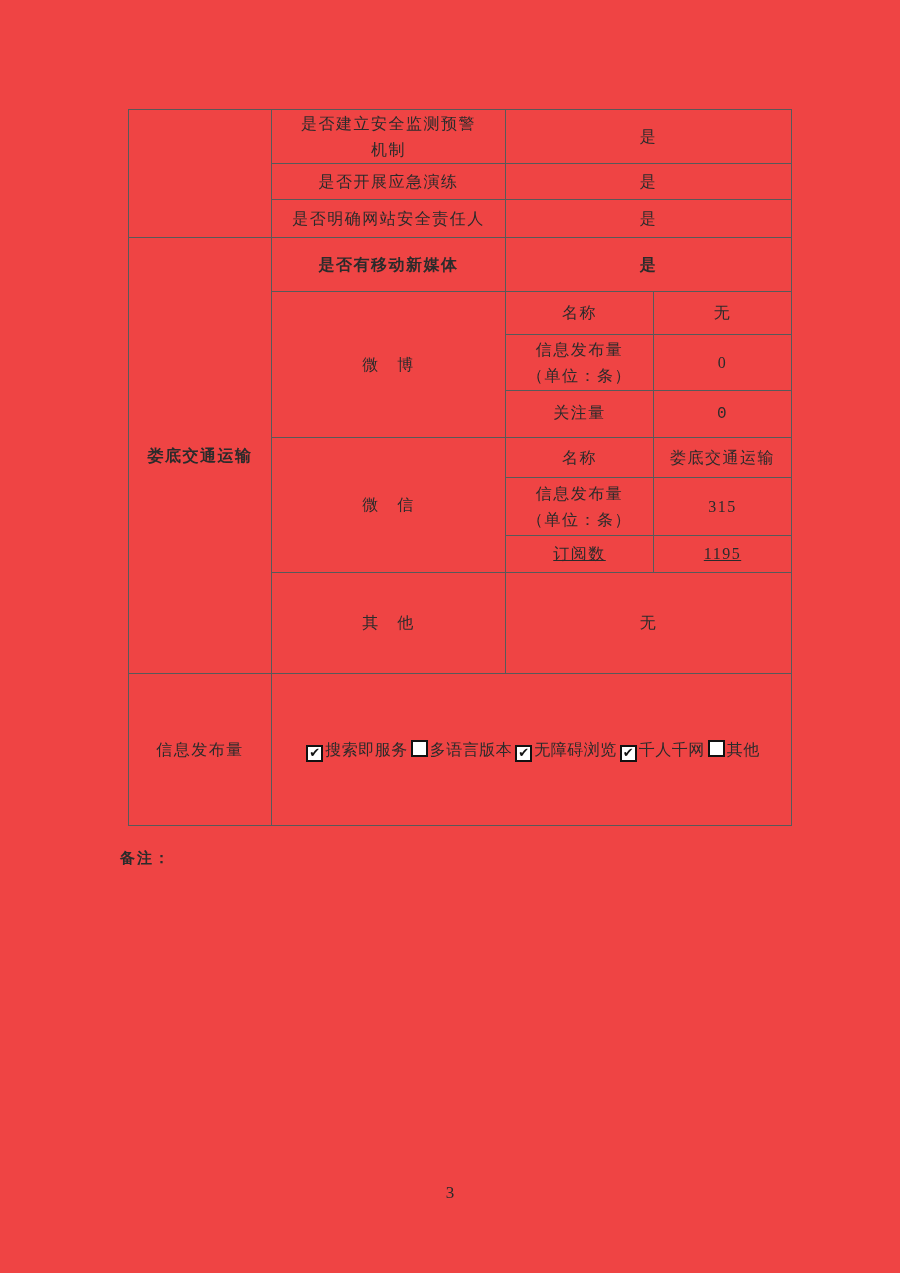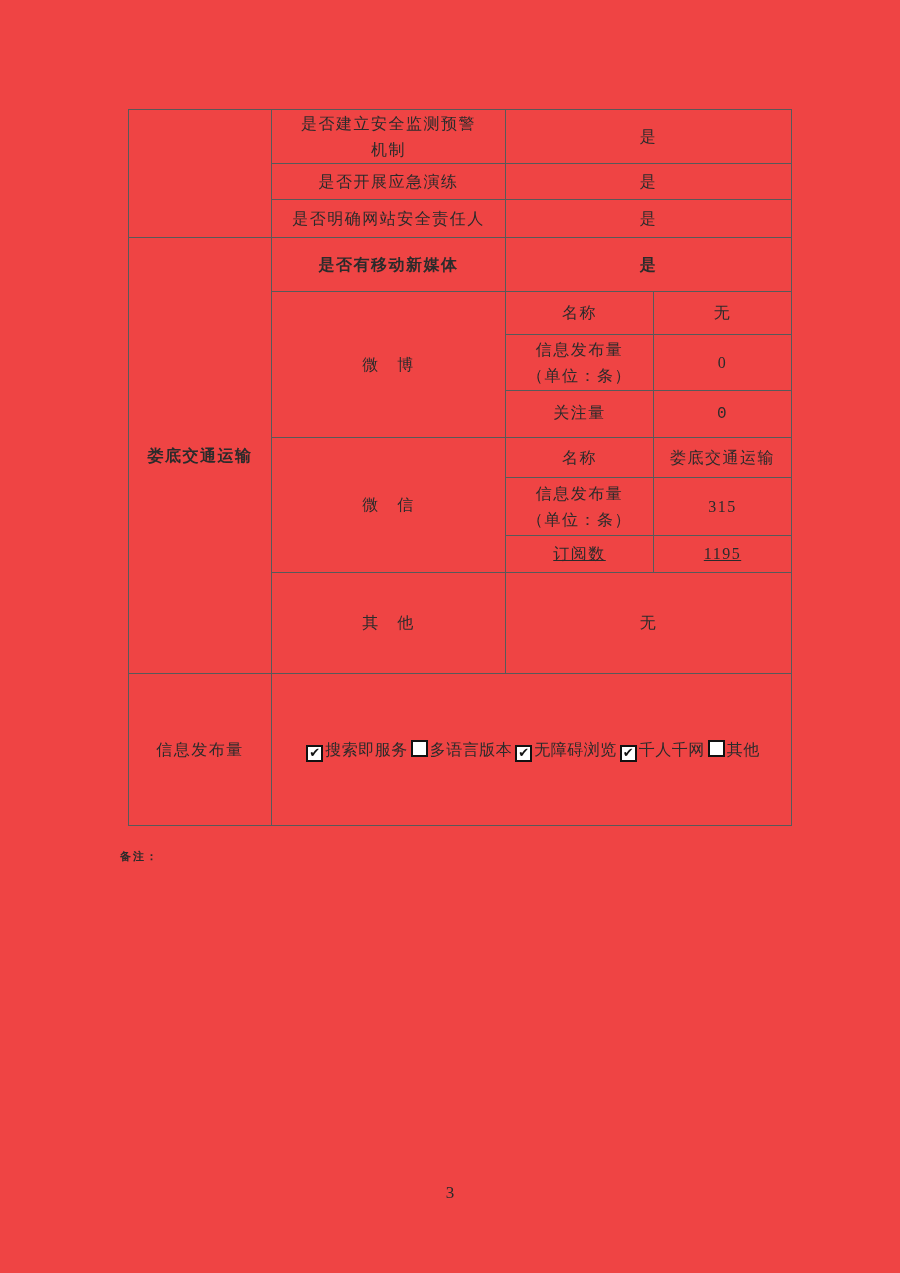--- a/index.html
+++ b/index.html
@@ -63,21 +63,21 @@
     font-family: "DejaVu Sans", sans-serif;
     font-size: 13px;
     font-weight: bold;
     color: #111111;
     letter-spacing: 0;
   }
   .notes {
     position: absolute;
     left: 120px;
     top: 849px;
-    font-size: 11px;
+    font-size: 15px;
     font-weight: bold;
     letter-spacing: 2px;
   }
   .page-number {
     position: absolute;
     left: 0;
     top: 1183px;
     width: 100%;
     text-align: center;
     font-size: 17px;

